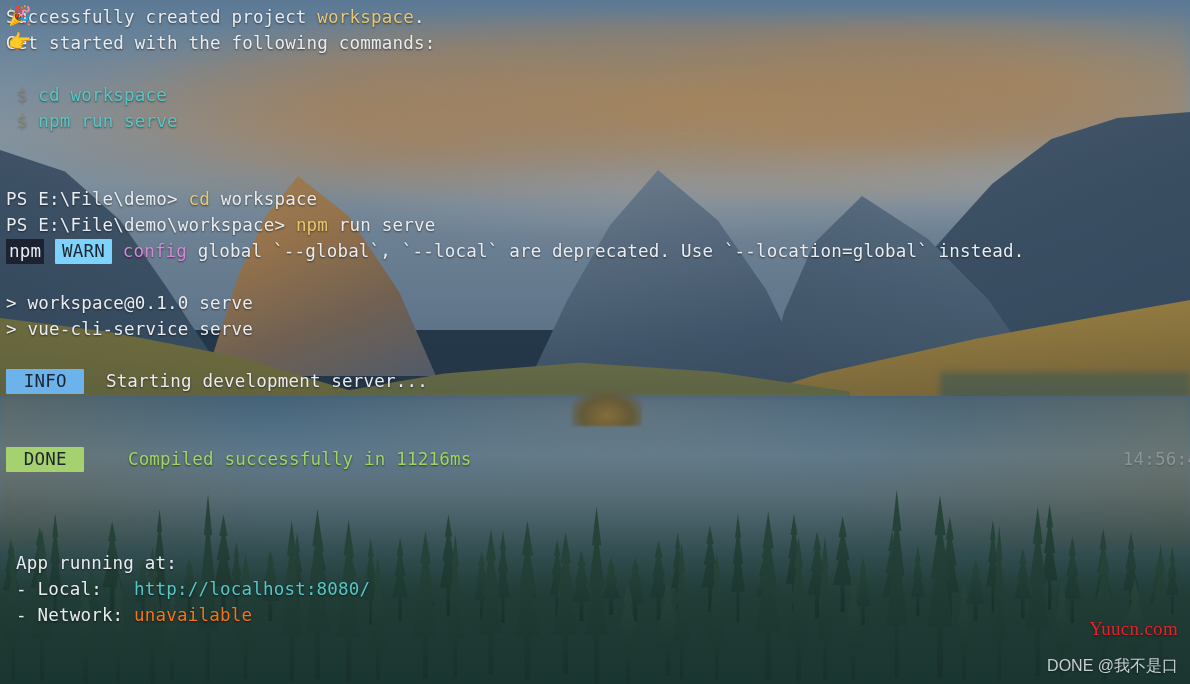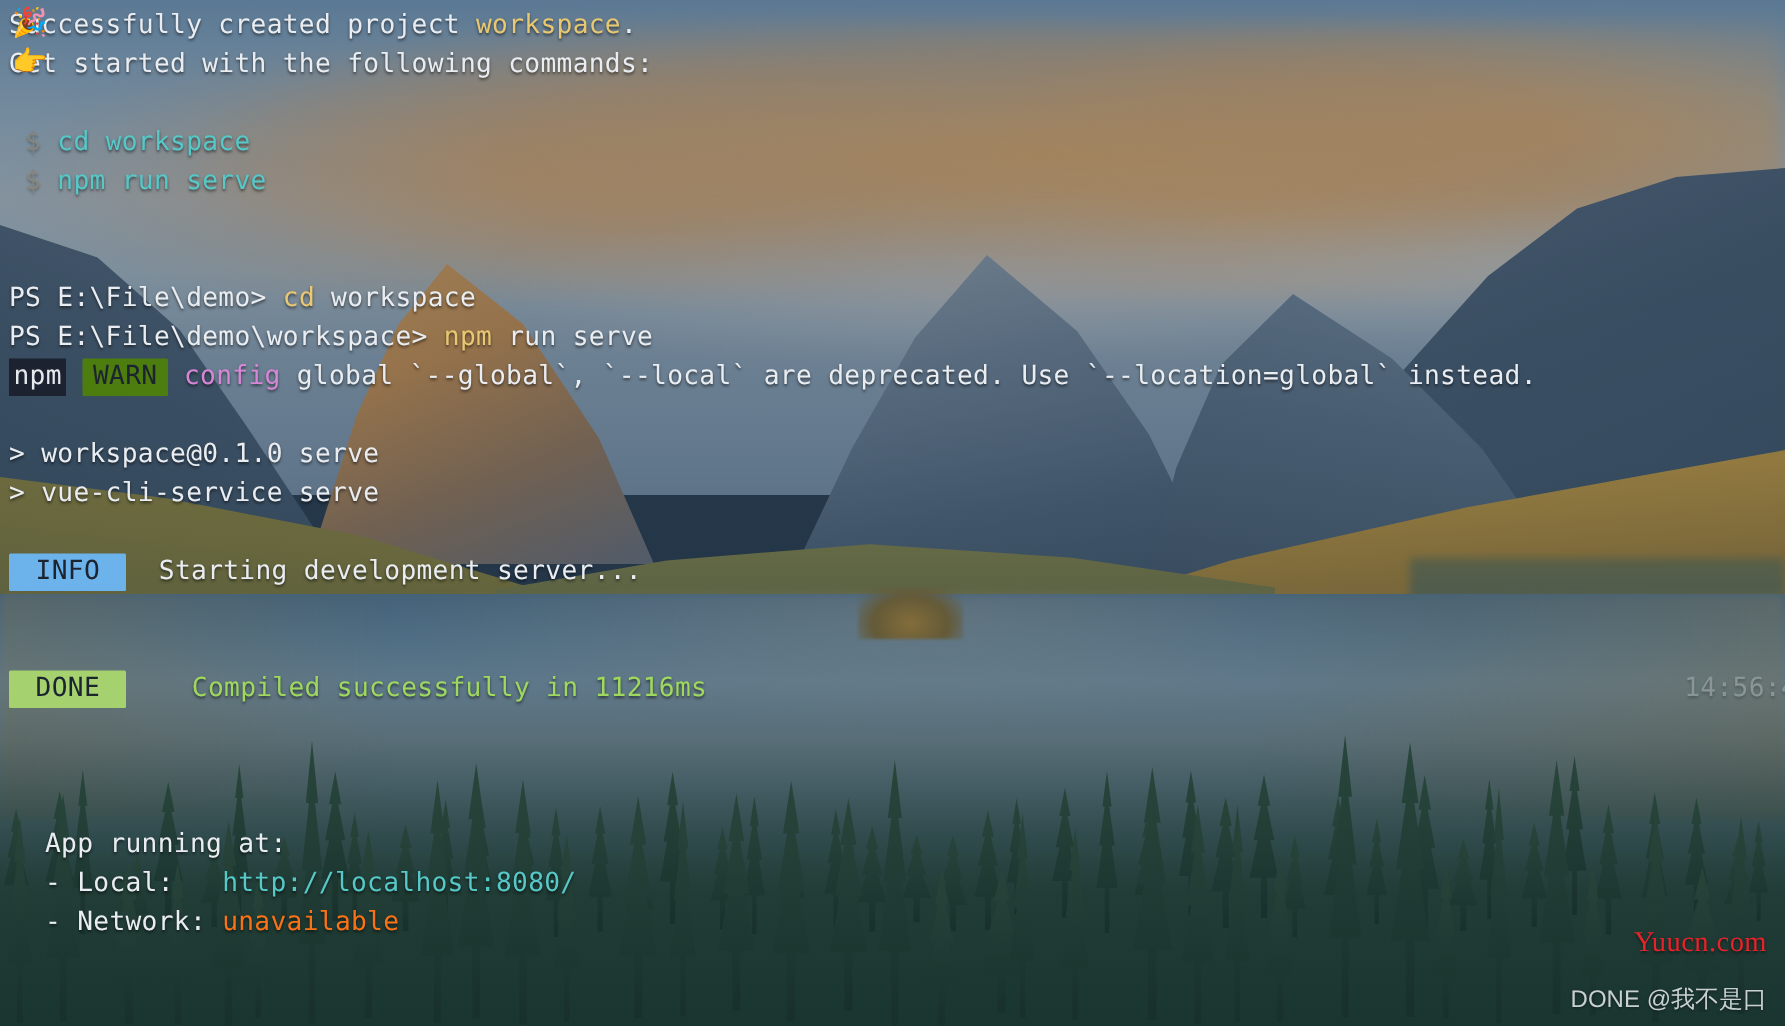--- a/index.html
+++ b/index.html
@@ -131,39 +131,39 @@
     padding:4px 0 0 0;
     font-size:17.5px;
     line-height:26px;
     color:#e6eaee;
     letter-spacing:.2px;
     white-space:pre;
     text-shadow:0 1px 2px rgba(0,0,0,.55);
   }
   .line { height:26px; padding-left:6px; position:relative; }
   .line.blank { }
-  .ind { padding-left:30px; }
+  .ind { padding-left:16px; }
   .emoji {
     position:absolute; left:8px; top:-2px;
     font-size:19px; line-height:26px;
     text-shadow:none;
   }
   .txt-default { color:#e9edf1; }
   .txt-yellow  { color:#e8c872; }
   .txt-cyan    { color:#56c8c8; }
   .txt-green   { color:#9fd85f;padding-left:22px; }
   .txt-magenta { color:#d787d7; }
   .txt-dim     { color:#f97316; }
   .txt-prompt  { color:#8d7f62; opacity:.55; }
   .txt-time    { color:#b9c3cb; opacity:.42; }
 
   .badge { padding:2px 7px 3px 7px; border-radius:1px; color:#1c2430; text-shadow:none; }
   .badge-info { background:#6cb2eb; }
   .badge-done { background:#a5d16f; }
-  .badge-warn { background:#4d7c0f; }
+  .badge-warn { background:#7dd3fc; }
   .chip-npm { background:#1c2230; color:#e6eaee; padding:2px 3px 3px 3px; text-shadow:none; }
 
   .timestamp { position:absolute; right:-8px; top:0; }
 
   
   .wm-red {
     position:absolute; right:12px; top:618px;
     font-family:"Liberation Serif","DejaVu Serif",serif;
     font-size:19px; color:#e8222a; letter-spacing:.3px;
     text-shadow:0 1px 2px rgba(0,0,0,.5);

